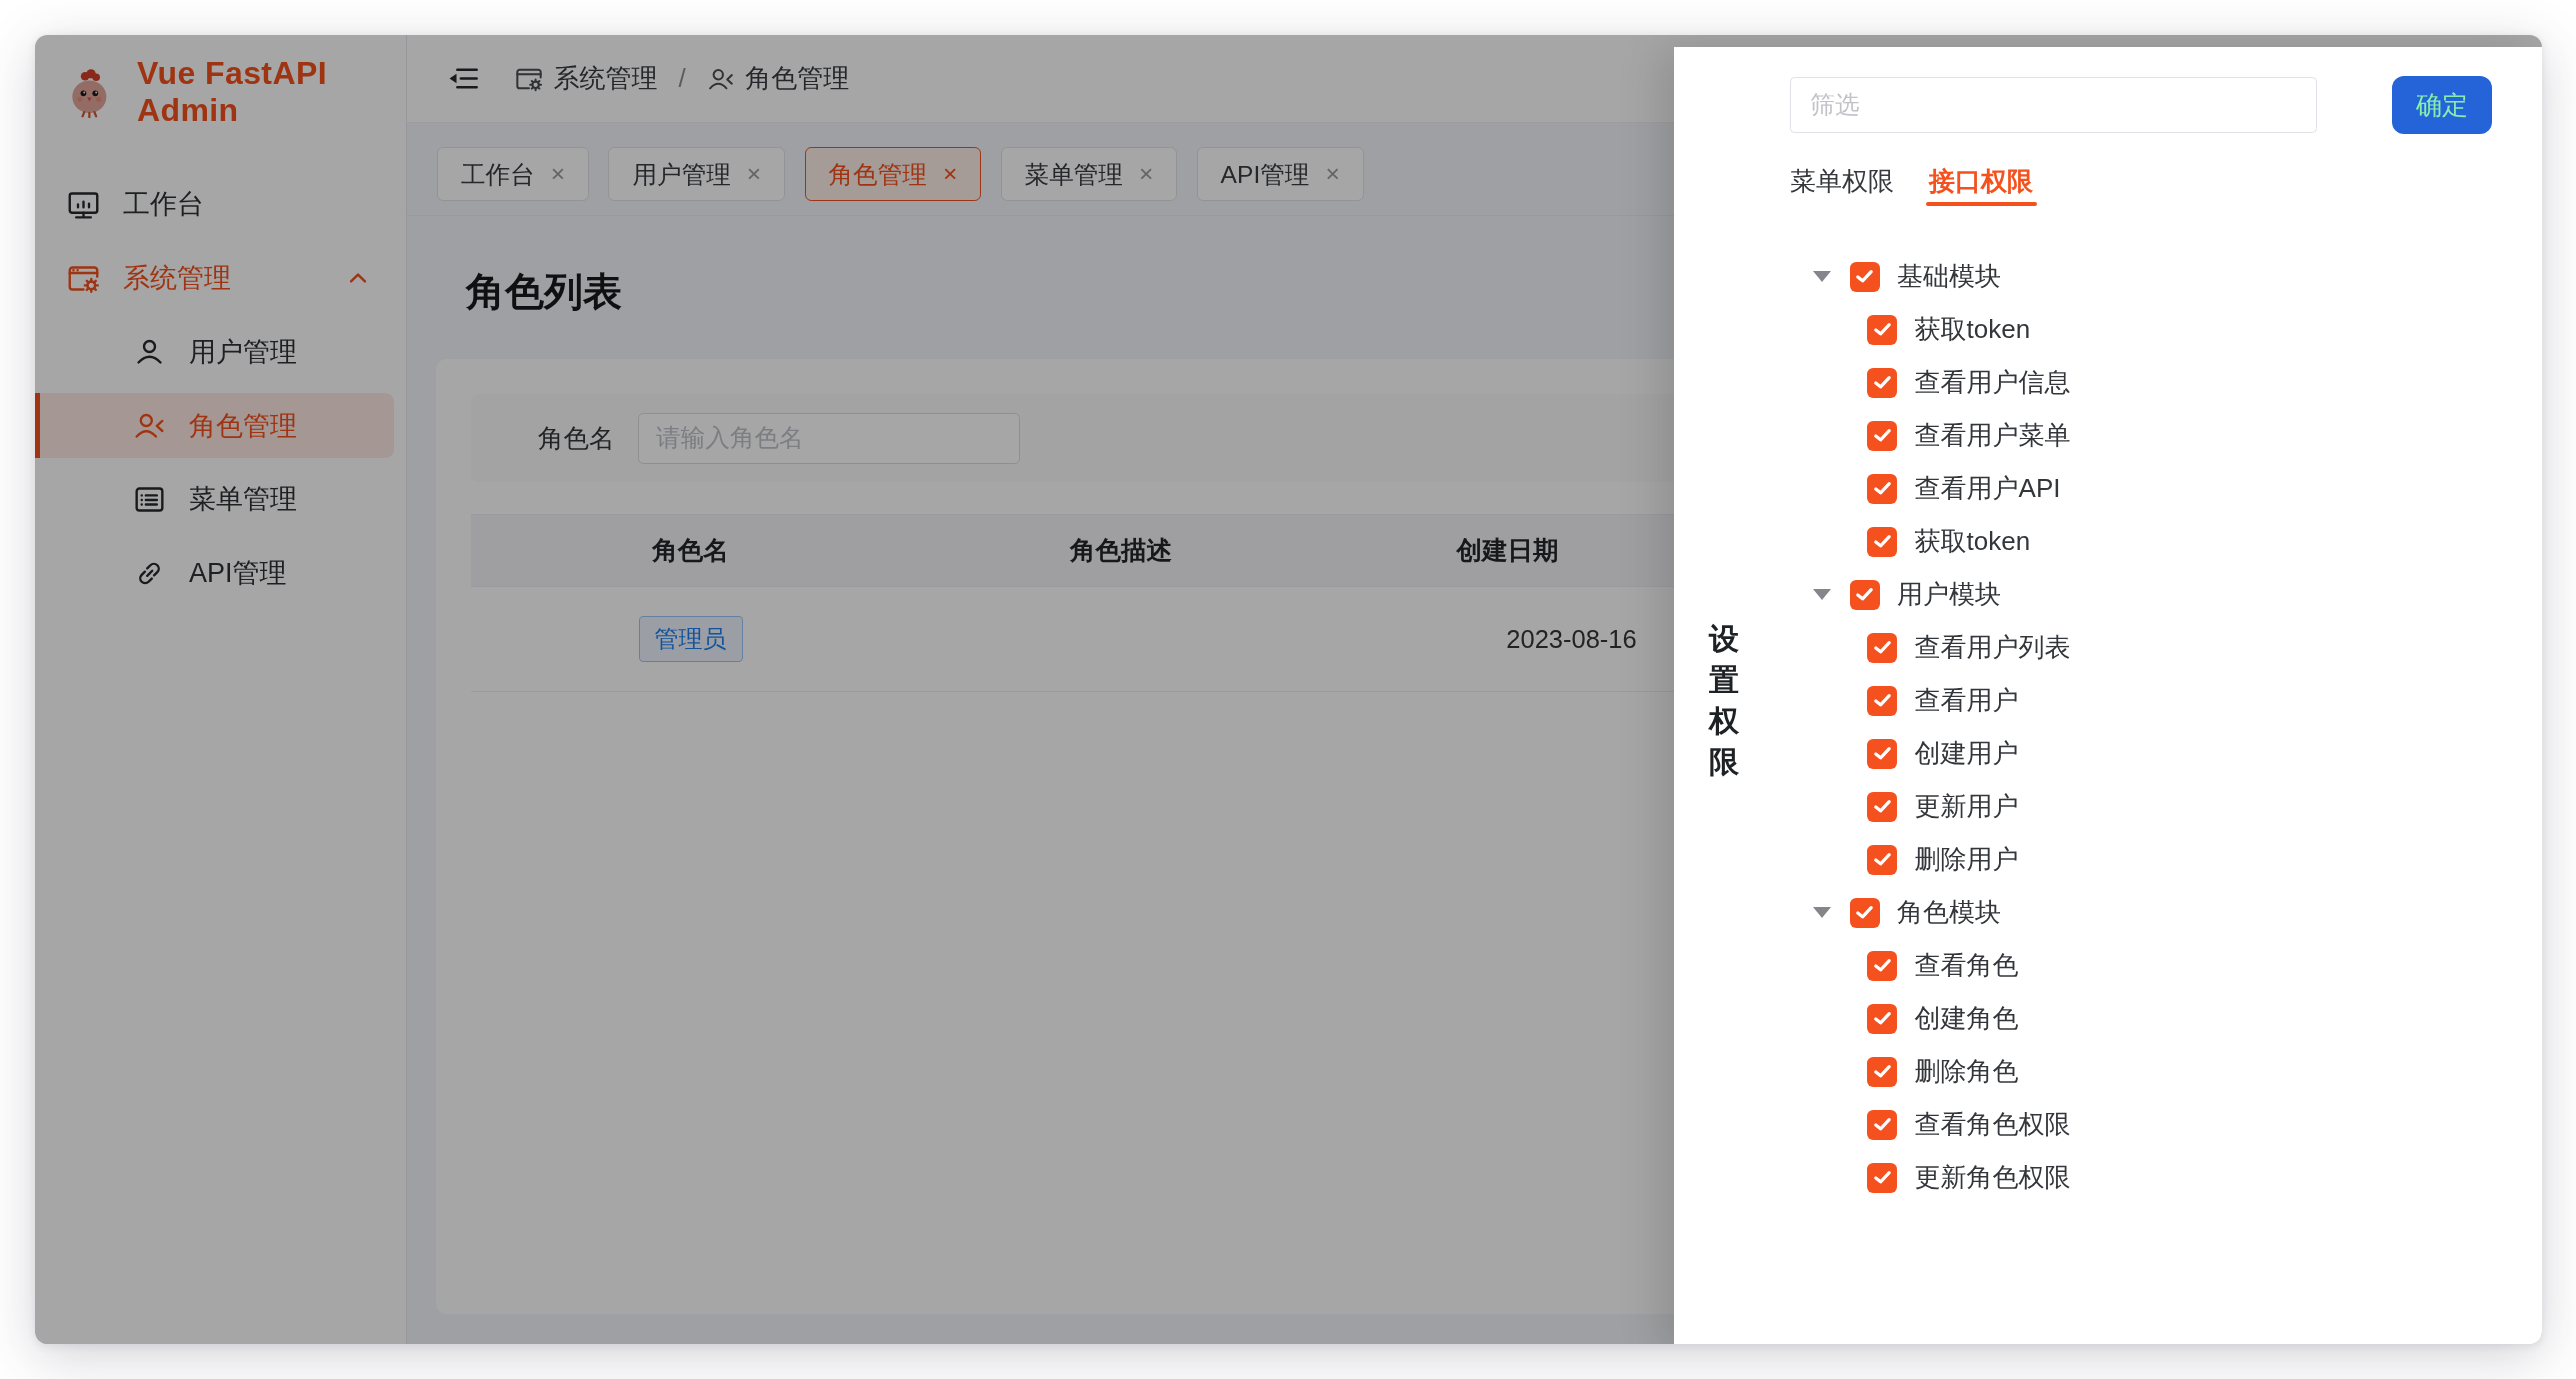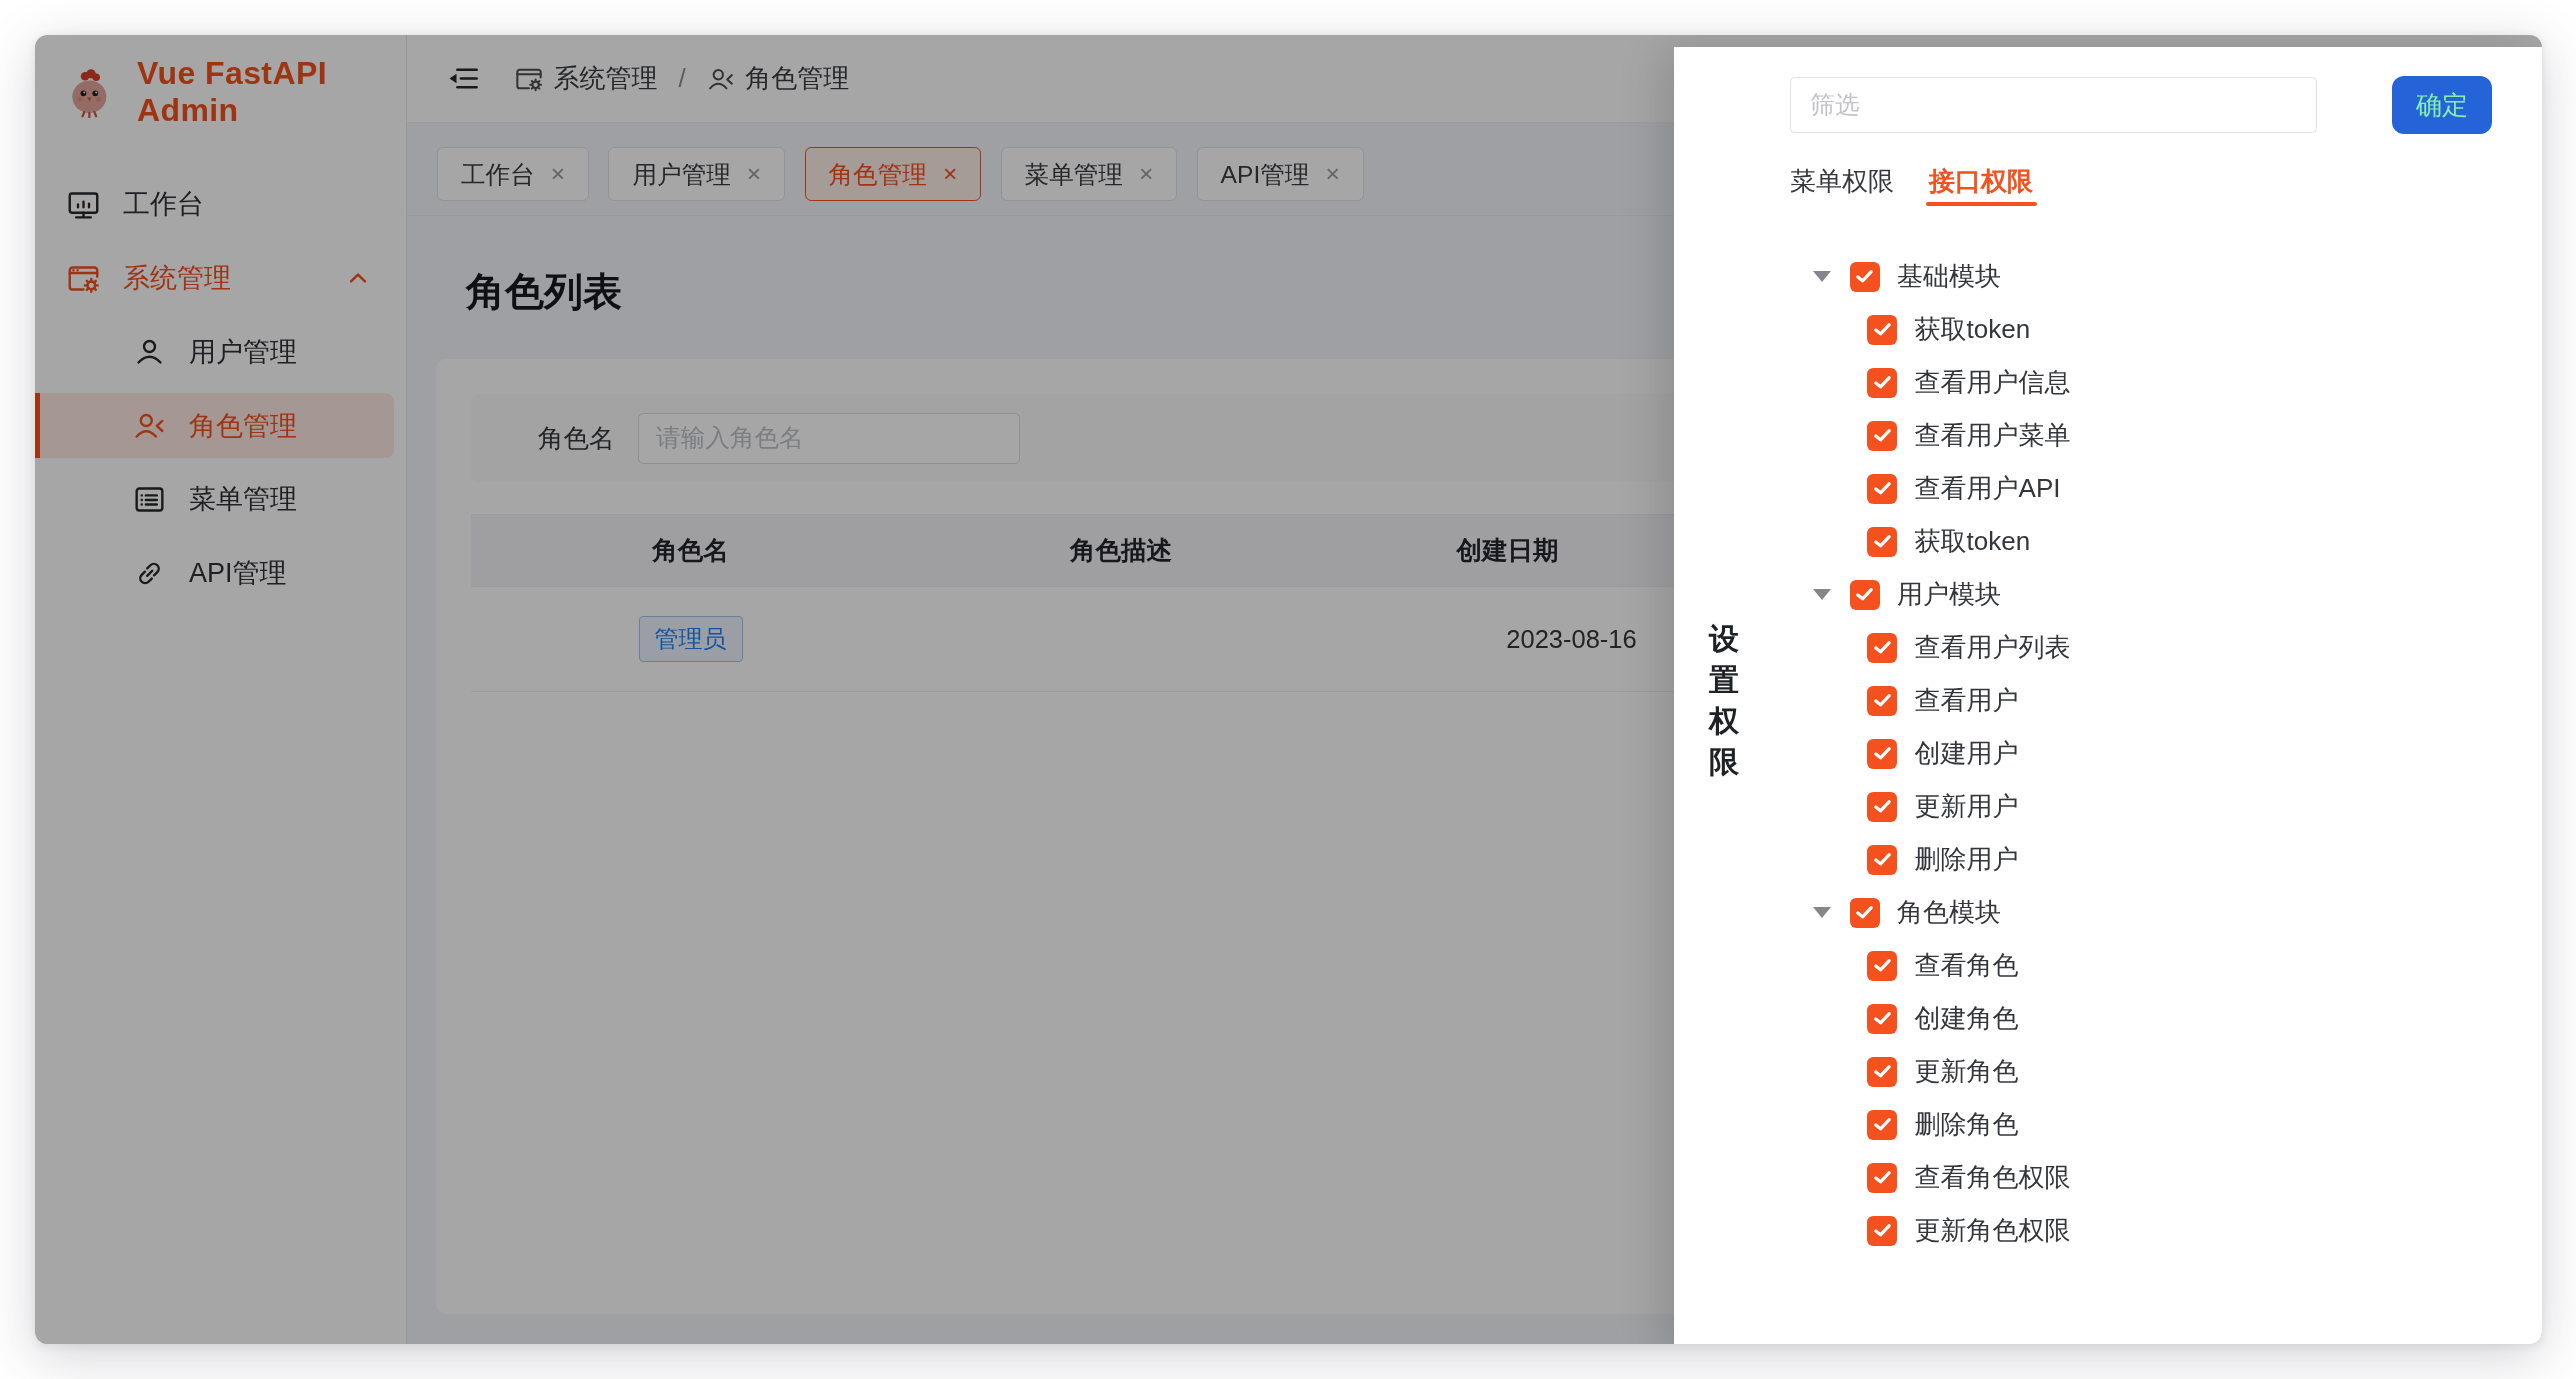--- a/index.html
+++ b/index.html
@@ -491,28 +491,20 @@
               </svg>
             </span>
             <span class="tree-label">创建角色</span>
           </div>
           <div class="tree-row child">
             <span class="cbx">
               <svg viewBox="0 0 24 24">
                 <polyline points="5 12.5 10 16.5 19 7" fill="none" stroke="#fff" stroke-width="3.4" stroke-linecap="round" stroke-linejoin="round"></polyline>
               </svg>
             </span>
-            <span class="tree-label">更新角色</span>
-          </div>
-          <div class="tree-row child">
-            <span class="cbx">
-              <svg viewBox="0 0 24 24">
-                <polyline points="5 12.5 10 16.5 19 7" fill="none" stroke="#fff" stroke-width="3.4" stroke-linecap="round" stroke-linejoin="round"></polyline>
-              </svg>
-            </span>
             <span class="tree-label">删除角色</span>
           </div>
           <div class="tree-row child">
             <span class="cbx">
               <svg viewBox="0 0 24 24">
                 <polyline points="5 12.5 10 16.5 19 7" fill="none" stroke="#fff" stroke-width="3.4" stroke-linecap="round" stroke-linejoin="round"></polyline>
               </svg>
             </span>
             <span class="tree-label">查看角色权限</span>
           </div>

